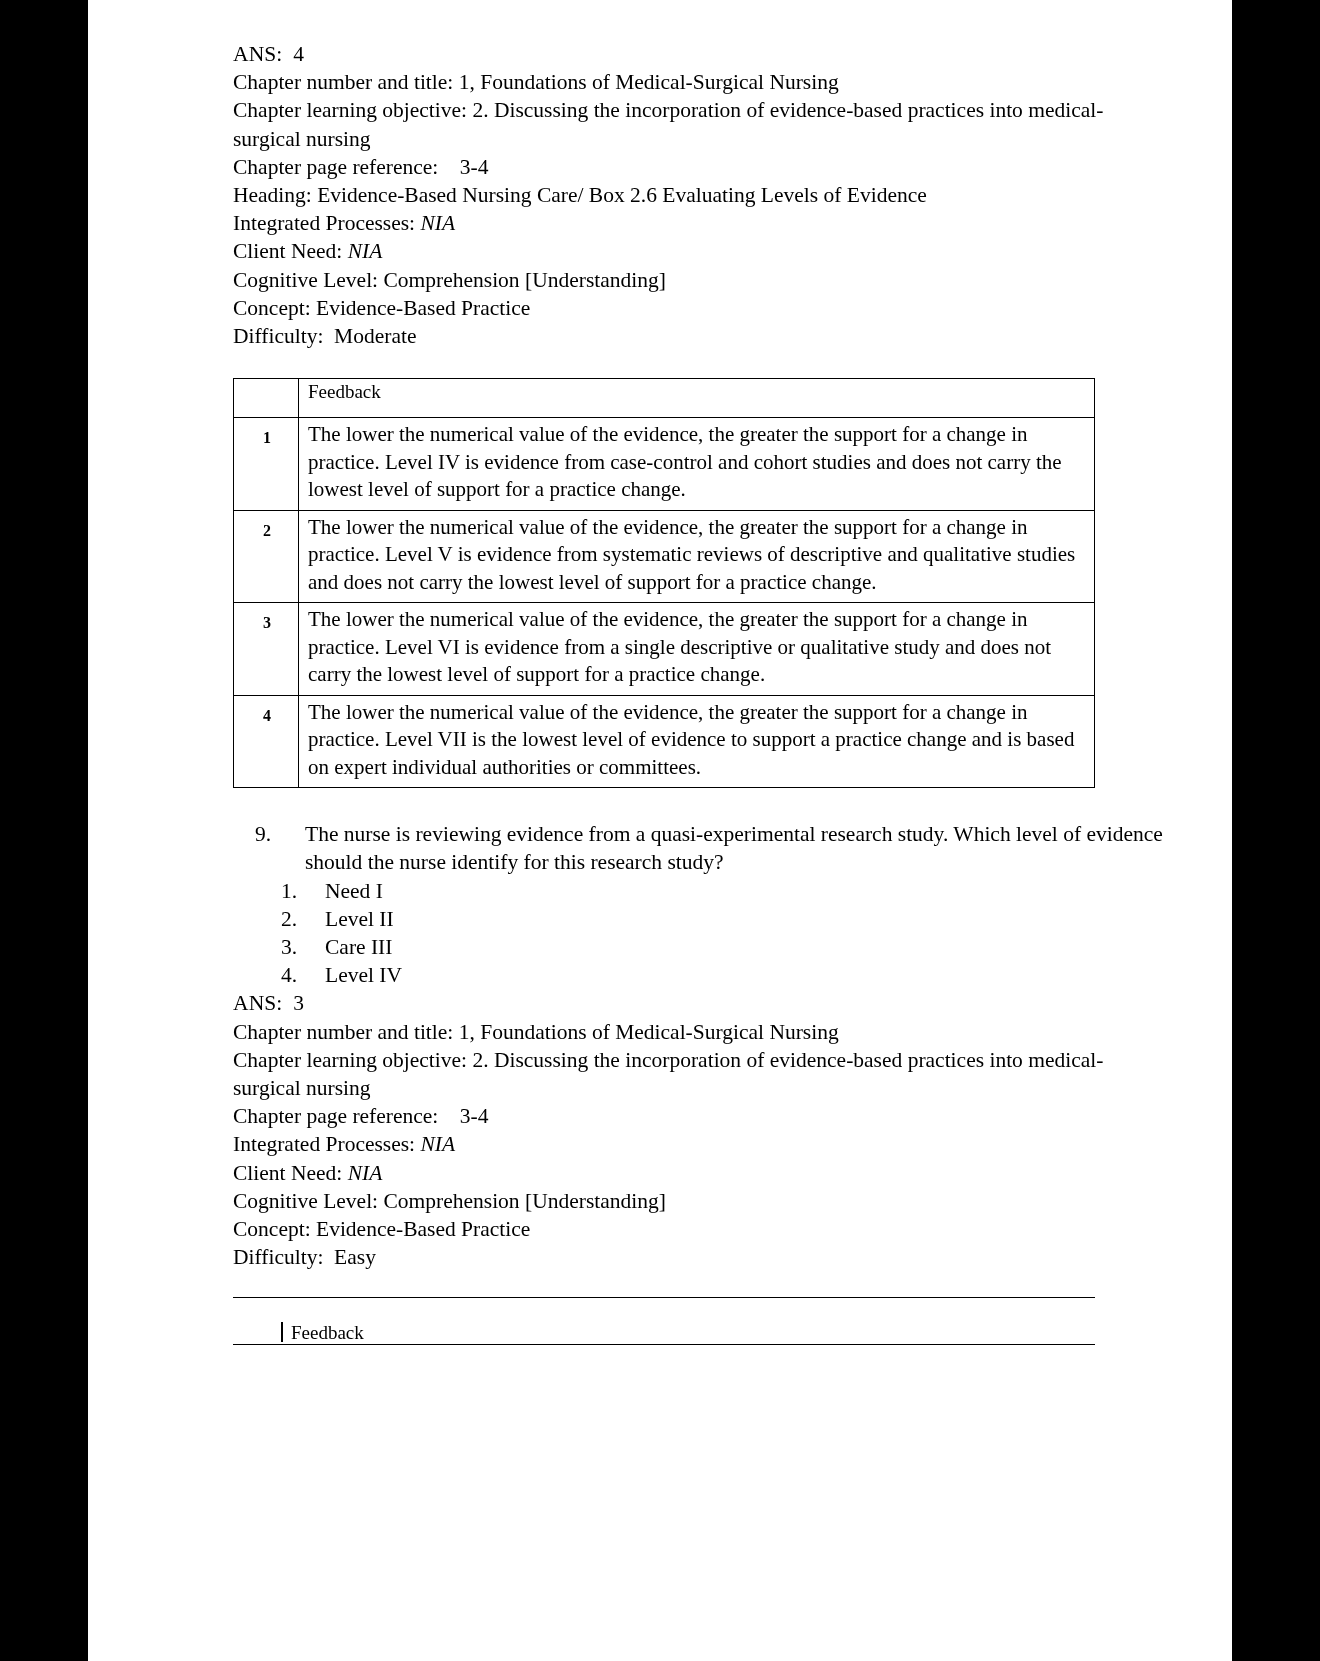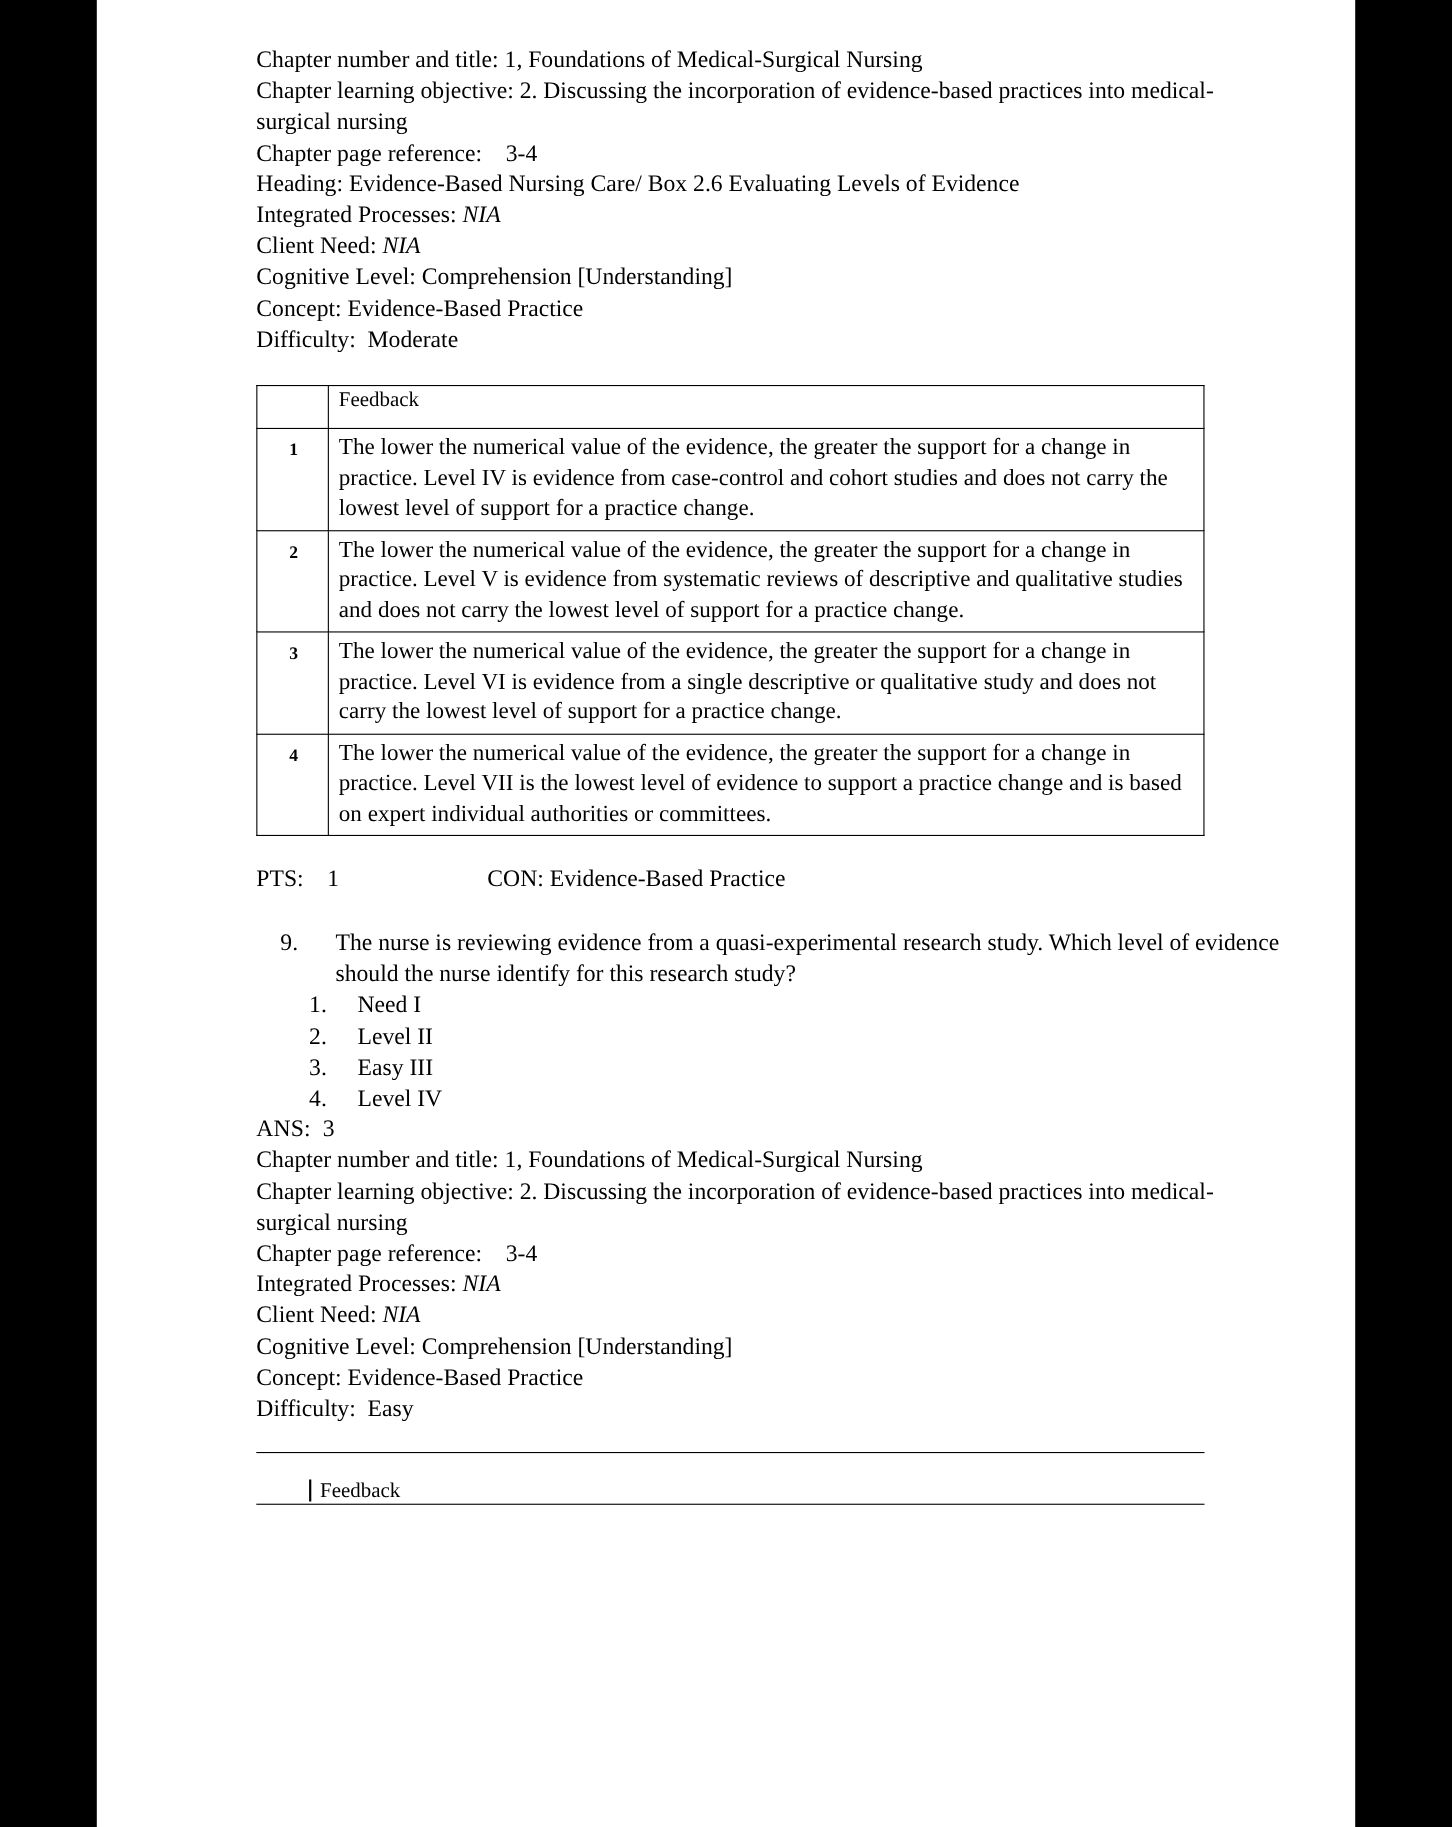--- a/index.html
+++ b/index.html
@@ -144,20 +144,21 @@
     font-size: 19px;
   }
 </style>
 </head>
 <body>
 
 <div class="page">
   <div class="content">
 
     <div class="meta-block">
+      <div class="meta-line ans-line">ANS:  4</div>
       <div class="meta-line">Chapter number and title: 1, Foundations of Medical-Surgical Nursing</div>
       <div class="meta-line">Chapter learning objective: 2. Discussing the incorporation of evidence-based practices into medical-surgical nursing</div>
       <div class="meta-line">Chapter page reference:    3-4</div>
       <div class="meta-line">Heading: Evidence-Based Nursing Care/ Box 2.6 Evaluating Levels of Evidence</div>
       <div class="meta-line"><span>Integrated Processes: </span><span class="ital">NIA</span></div>
       <div class="meta-line"><span>Client Need: </span><span class="ital">NIA</span></div>
       <div class="meta-line">Cognitive Level: Comprehension [Understanding]</div>
       <div class="meta-line">Concept: Evidence-Based Practice</div>
       <div class="meta-line">Difficulty:  Moderate</div>
     </div>
@@ -180,41 +181,37 @@
         <td class="num">3</td>
         <td>The lower the numerical value of the evidence, the greater the support for a change in practice. Level VI is evidence from a single descriptive or qualitative study and does not carry the lowest level of support for a practice change.</td>
       </tr>
       <tr>
         <td class="num">4</td>
         <td>The lower the numerical value of the evidence, the greater the support for a change in practice. Level VII is the lowest level of evidence to support a practice change and is based on expert individual authorities or committees.</td>
       </tr>
     </tbody>
       </table>
 
-    <div class="pts-row">
-      <div class="pts">PTS:    1</div>
-      <div>CON:  Evidence-Based Practice</div>
-    </div>
 
     <div class="q-block">
       <div class="q-num">9.</div>
       <div class="q-body">
         <div class="q-text">The nurse is reviewing evidence from a quasi-experimental research study. Which level of evidence should the nurse identify for this research study?</div>
         <ol class="opts">
           <li>
             <span class="onum">1.</span>
             <span>Need I</span>
           </li>
           <li>
             <span class="onum">2.</span>
             <span>Level II</span>
           </li>
           <li>
             <span class="onum">3.</span>
-            <span>Easy III</span>
+            <span>Care III</span>
           </li>
           <li>
             <span class="onum">4.</span>
             <span>Level IV</span>
           </li>
         </ol>
       </div>
     </div>
 
     <div class="meta-block second">

